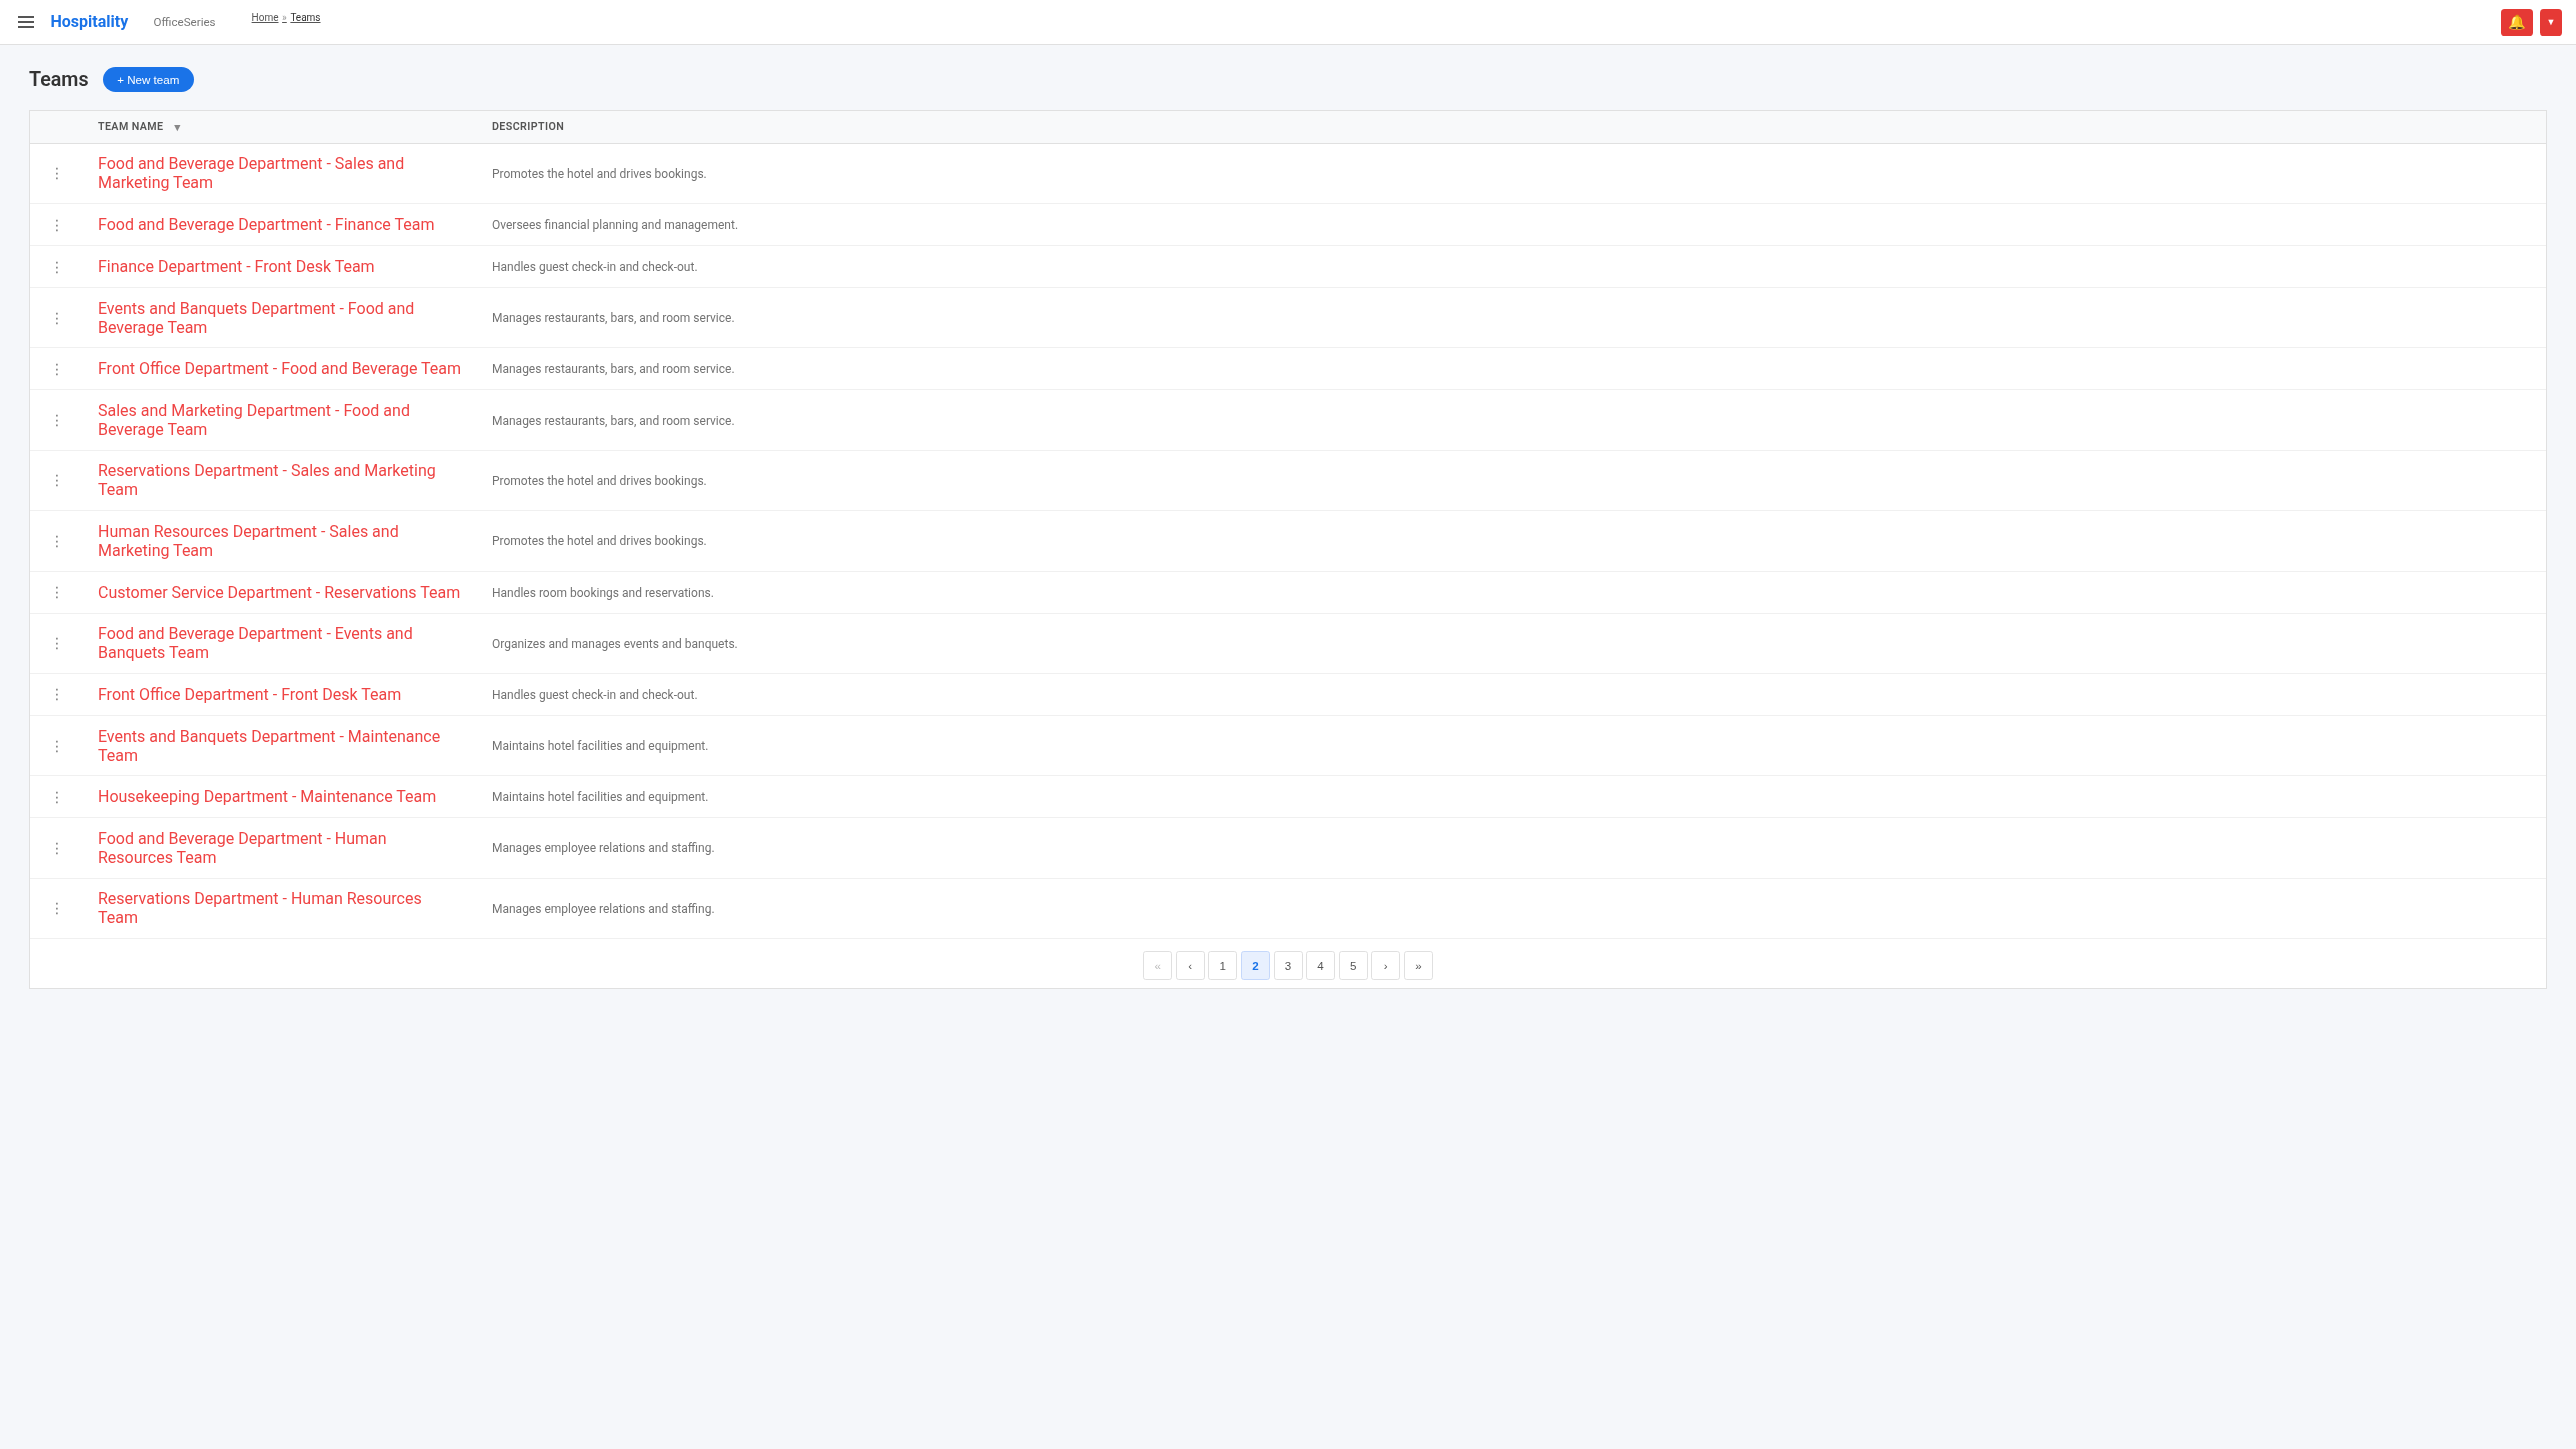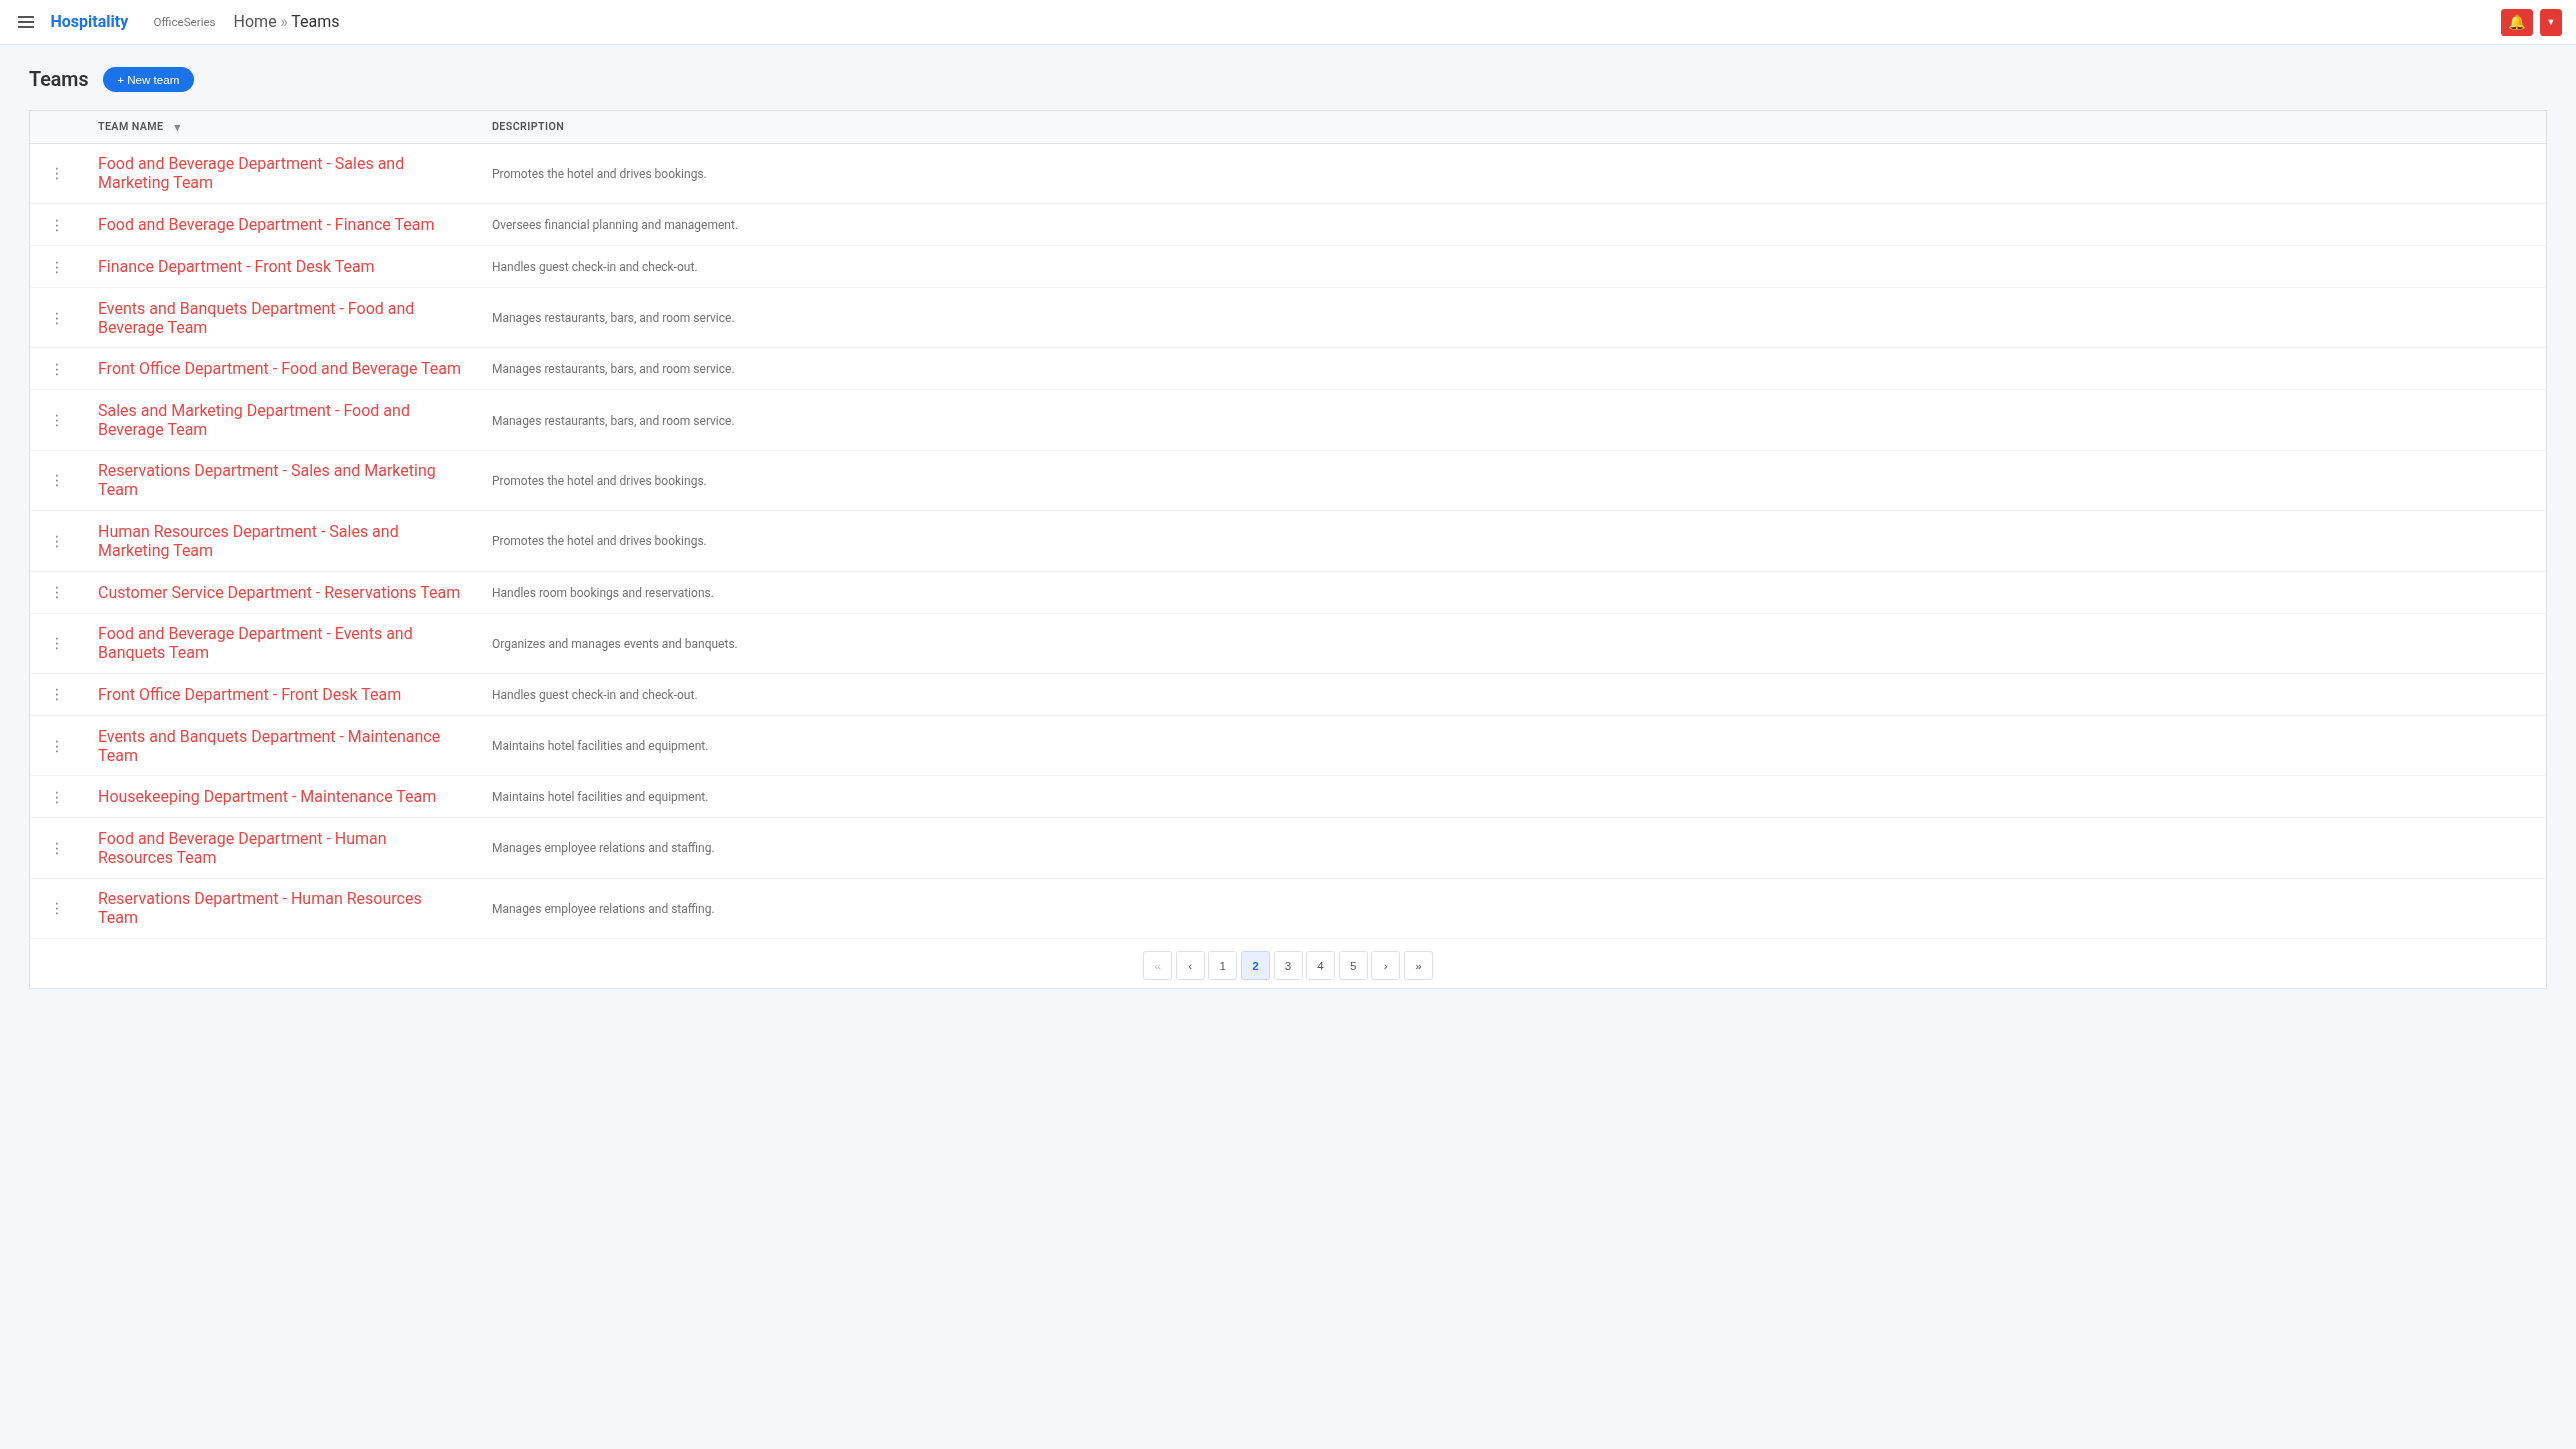--- a/index.html
+++ b/index.html
@@ -51,26 +51,27 @@
       font-size: 16px;
       font-weight: 700;
       color: #1a73e8;
     }
     .brand-sub {
       font-size: 11.6px;
       color: #777;
       margin-left: 20px;
     }
     .breadcrumb {
-      font-size: 16px;
+      font-size: 10px;
       color: #555;
       display: flex;
       align-items: center;
       gap: 3.6px;
-      margin-left: 5px;
+      margin-left: 23px;
+      text-decoration: underline;
     }
     .breadcrumb a {
       color: #555;
       text-decoration: none;
     }
     .breadcrumb-separator {
       color: #999;
     }
     .breadcrumb-current {
       color: #333;

